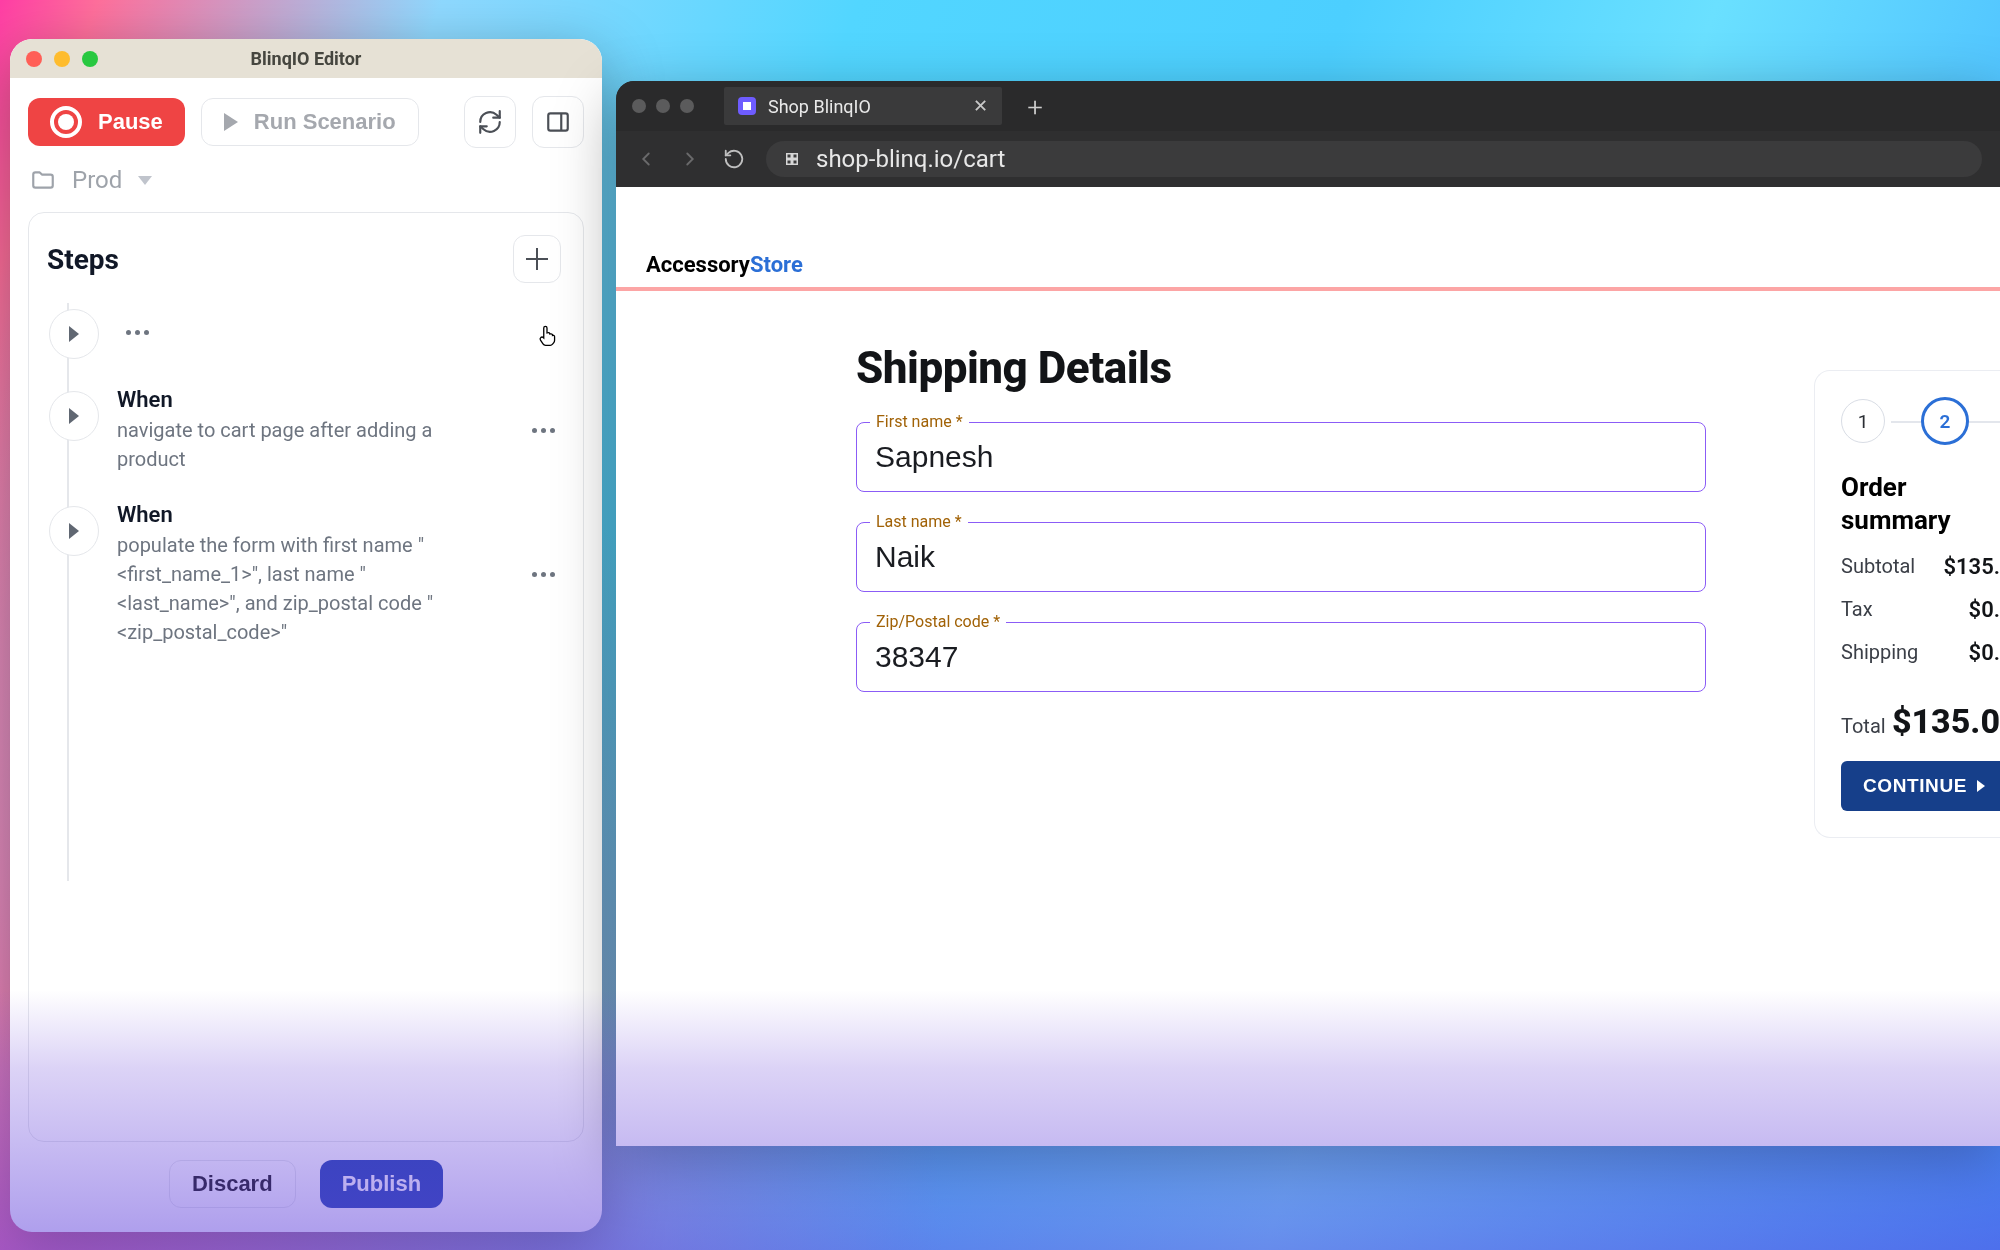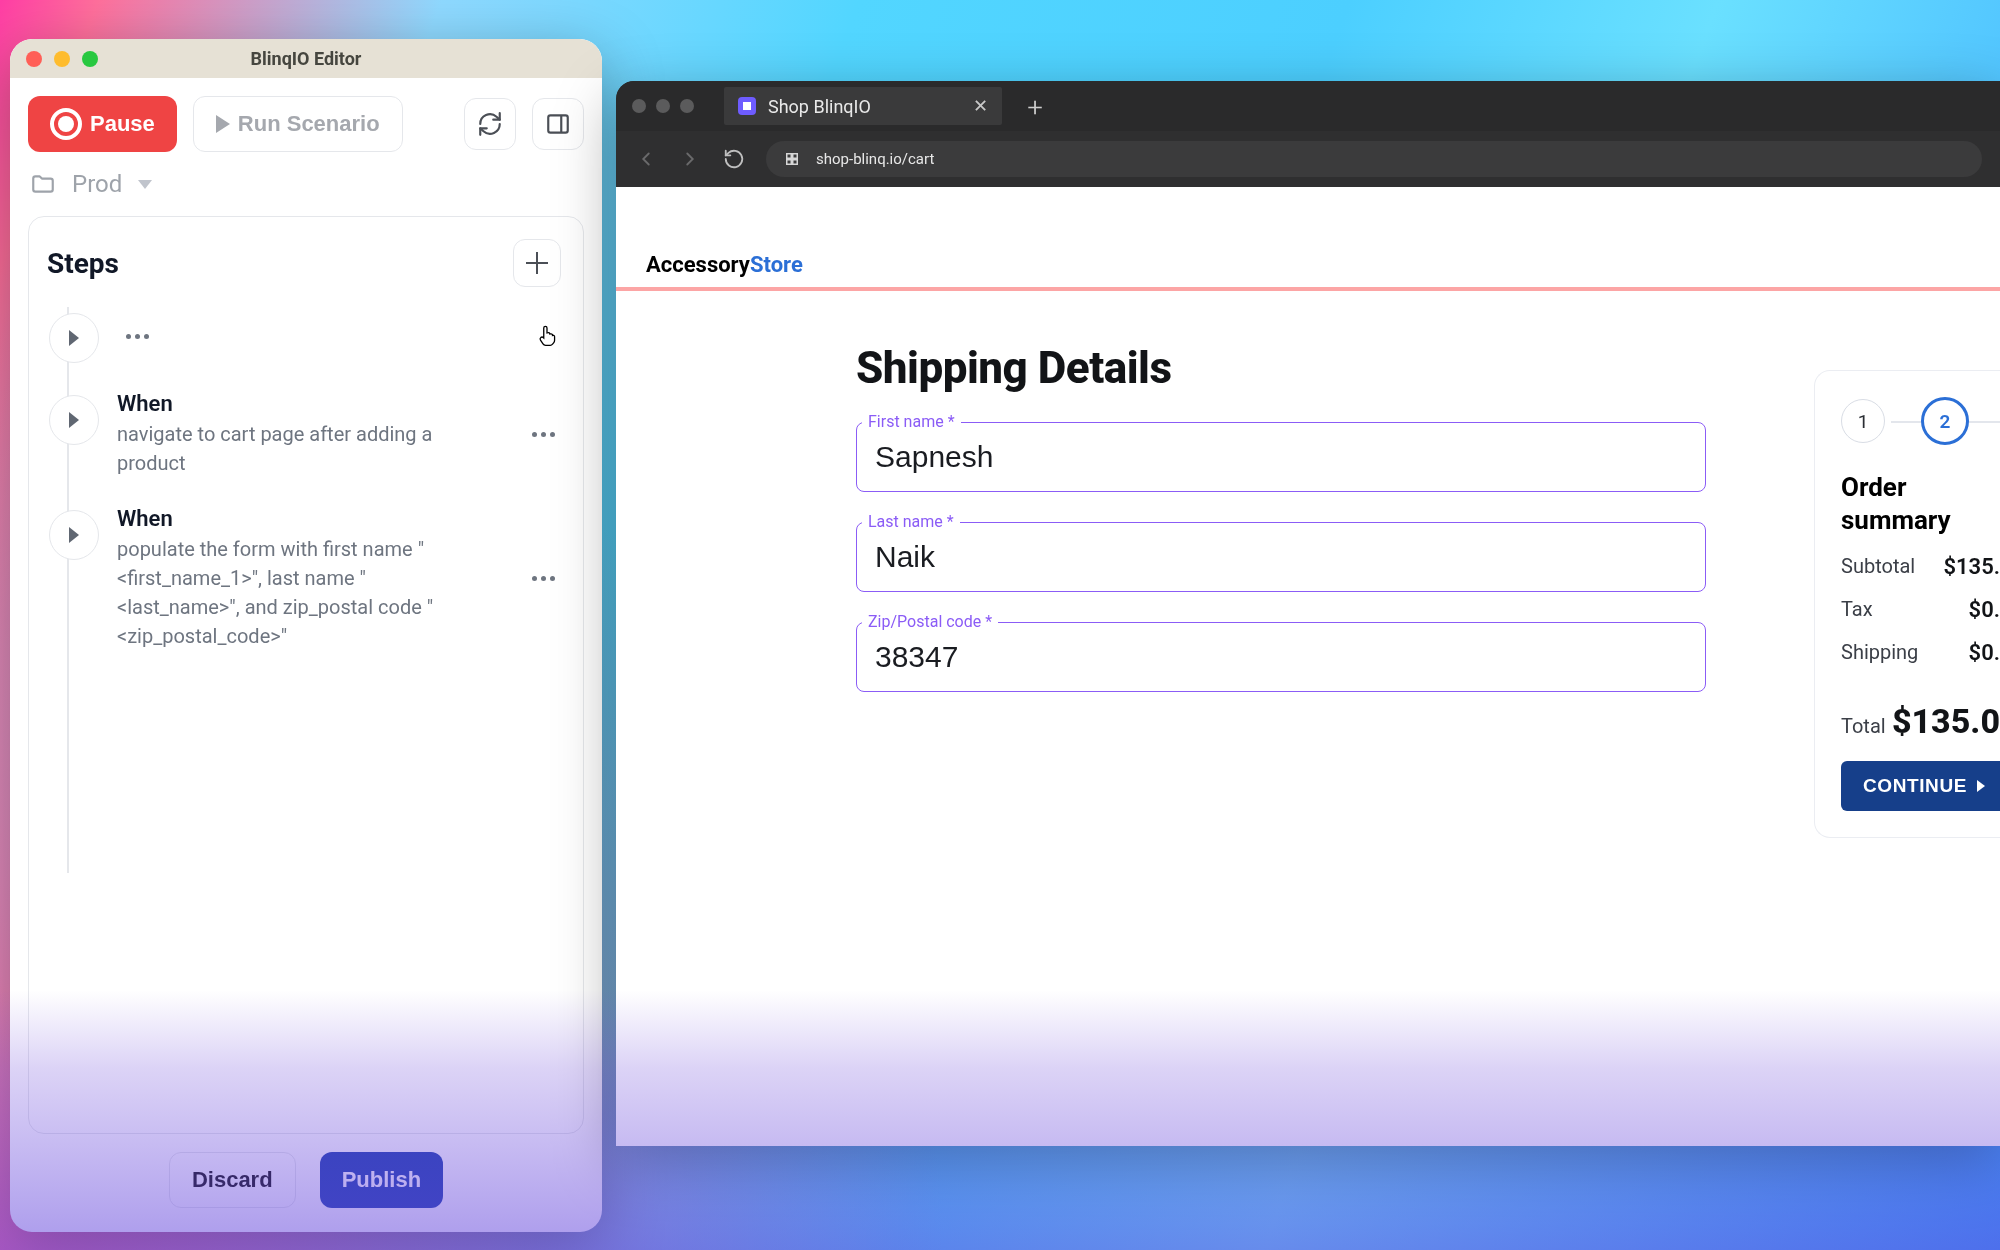--- a/index.html
+++ b/index.html
@@ -54,23 +54,23 @@
     position:relative;
   }
   .traffic-dot{width:16px;height:16px;border-radius:50%;}
   .td-red{background:#ff5f57;} .td-yellow{background:#febc2e;} .td-green{background:#28c840;}
   .editor-titlebar .title{position:absolute;left:0;right:0;text-align:center;pointer-events:none;color:#46463f;font-weight:700;}
 
   .editor-toolbar{
     padding:18px 18px 8px 18px;display:flex;align-items:center;gap:16px;
   }
   .btn{
-    display:inline-flex;align-items:center;gap:8px;
+    display:inline-flex;align-items:center;gap:16px;
     border-radius:12px;font-size:22px;font-weight:600;
-    height:56px;padding:0 22px;cursor:pointer;box-sizing:border-box;
+    height:48px;padding:0 22px;cursor:pointer;box-sizing:border-box;
   }
   .btn-pause{background:var(--pause-red-bg);color:#fff;border:none;}
   .btn-pause .rec-icon{width:24px;height:24px;border-radius:50%;border:4px solid #fff;position:relative;}
   .btn-pause .rec-icon::after{content:"";position:absolute;inset:4px;border-radius:50%;background:#fff;}
   .btn-run{background:#fff;color:#a5a8ae;border:1px solid var(--editor-border);text-align:right;}
   .btn-run .play-tri{width:0;height:0;border-left:14px solid #a5a8ae;border-top:9px solid transparent;border-bottom:9px solid transparent;}
   .icon-btn{
     width:52px;height:52px;border-radius:12px;border:1px solid var(--editor-border);background:#fff;
     display:inline-flex;align-items:center;justify-content:center;cursor:pointer;flex:0 0 auto;
   }
@@ -157,21 +157,21 @@
   .new-tab{
     color:#cfcfcf;font-size:26px;font-weight:300;cursor:pointer;padding:0 8px;
   }
   .browser-toolbar{
     height:56px;background:var(--browser-chrome);display:flex;align-items:center;gap:20px;padding:0 18px;
   }
   .nav-icn{width:24px;height:24px;display:inline-flex;align-items:center;justify-content:center;color:#bfbfbf;cursor:pointer;}
   .nav-icn.disabled{color:#6a6a6b;cursor:default;}
   .urlbar{
     flex:1 1 auto;height:36px;background:var(--browser-url);border-radius:20px;
-    display:flex;align-items:center;gap:14px;padding:0 16px;color:#e7e7e7;font-size:15px;
+    display:flex;align-items:center;gap:14px;padding:0 16px;color:#e7e7e7;font-size:24px;
   }
   .site-chip{width:20px;height:20px;display:inline-flex;align-items:center;justify-content:center;}
 
   .page{
     flex:1 1 auto;background:#fff;position:relative;overflow:hidden;
   }
   .store-header{
     height:80px;border-bottom:4px solid #fca5a5;display:flex;align-items:flex-end;padding:10px 30px;
   }
   .brand{font-size:22px;font-weight:700;}
@@ -180,21 +180,21 @@
   .content{
     position:absolute;left:240px;top:155px;width:850px;
   }
   .h1{font-size:44px;font-weight:800;color:#121417;letter-spacing:-0.5px;margin:0 0 28px 0;}
   .field{position:relative;margin-bottom:30px;}
   .field input{
     width:100%;height:70px;border:1px solid #8b5cf6;border-radius:8px;
     font-size:30px;padding:12px 18px;box-sizing:border-box;color:#1a1c21;background:#fff;
   }
   .field .lbl{
-    position:absolute;left:6px;top:-10px;background:#fff;padding:0 6px;font-size:16px;color:#8b5cf6;
+    position:absolute;left:14px;top:-10px;background:#fff;padding:0 6px;font-size:16px;color:#a16207;
   }
 
   .summary{
     position:absolute;right:0;top:183px;width:186px;
     border:1px solid #ebedf2;border-radius:16px;border-right:none;
     border-top-right-radius:0;border-bottom-right-radius:0;
     padding:26px 0 26px 26px;box-sizing:border-box;
   }
   .stepper{display:flex;align-items:center;gap:36px;margin-bottom:26px;position:relative;}
   .stepper::before{content:"";position:absolute;left:50px;right:0;top:50%;height:2px;background:#e3e6ec;}

